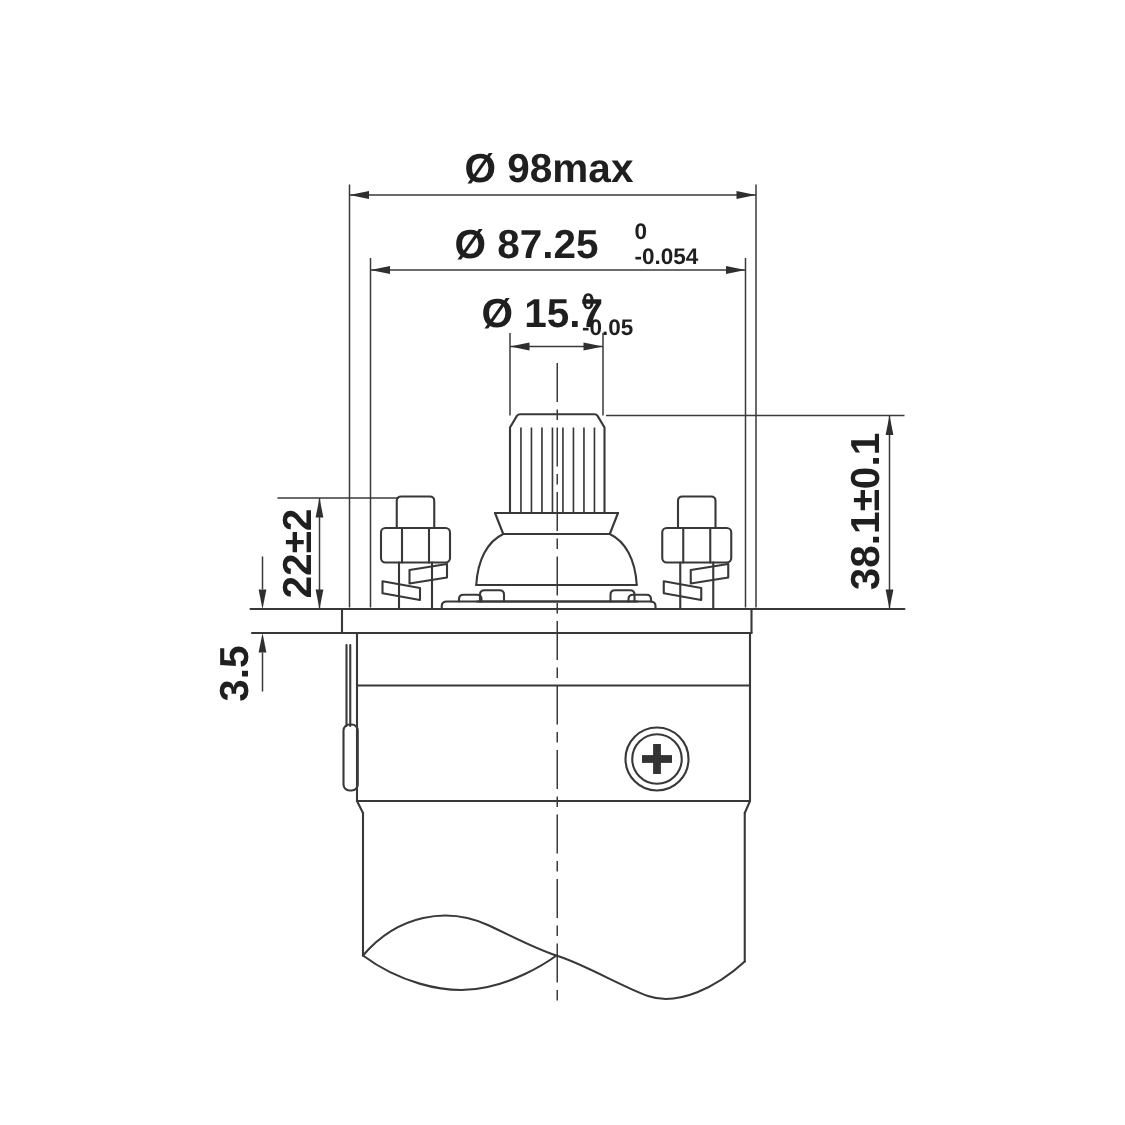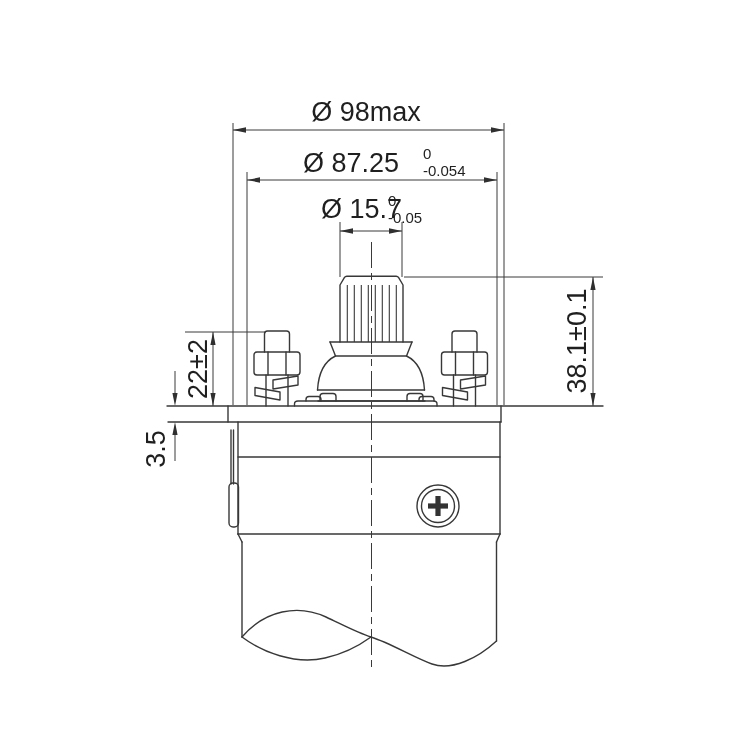--- a/index.html
+++ b/index.html
@@ -1,17 +1,17 @@
 <!DOCTYPE html>
 <html><head>
 <meta charset="utf-8">
 <style>
   html,body{margin:0;padding:0;background:#ffffff;}
   #stage{position:relative;width:750px;height:750px;background:#ffffff;overflow:hidden;
-         font-family:"Liberation Sans", sans-serif;}
+         font-family:"Liberation Sans", sans-serif;font-weight:bold;}
   svg{position:absolute;left:0;top:0;}
   .part{stroke:#383838;stroke-width:1.4;fill:none;stroke-linejoin:round;stroke-linecap:round;}
   .dim{stroke:#3a3a3a;stroke-width:1;fill:none;}
   .arrow{fill:#2f2f2f;stroke:none;}
   .cl{stroke:#3a3a3a;stroke-width:1;fill:none;stroke-dasharray:26 5 7 5;}
   .dimtext{fill:#1f1f1f;font-family:"Liberation Sans", sans-serif;font-size:27px;}
   .toltext{fill:#1f1f1f;font-family:"Liberation Sans", sans-serif;font-size:15px;}
   .knurl{stroke:#383838;stroke-width:1.1;}
   .thick{stroke:#333;stroke-width:5.2;stroke-linecap:butt;}
 </style>

